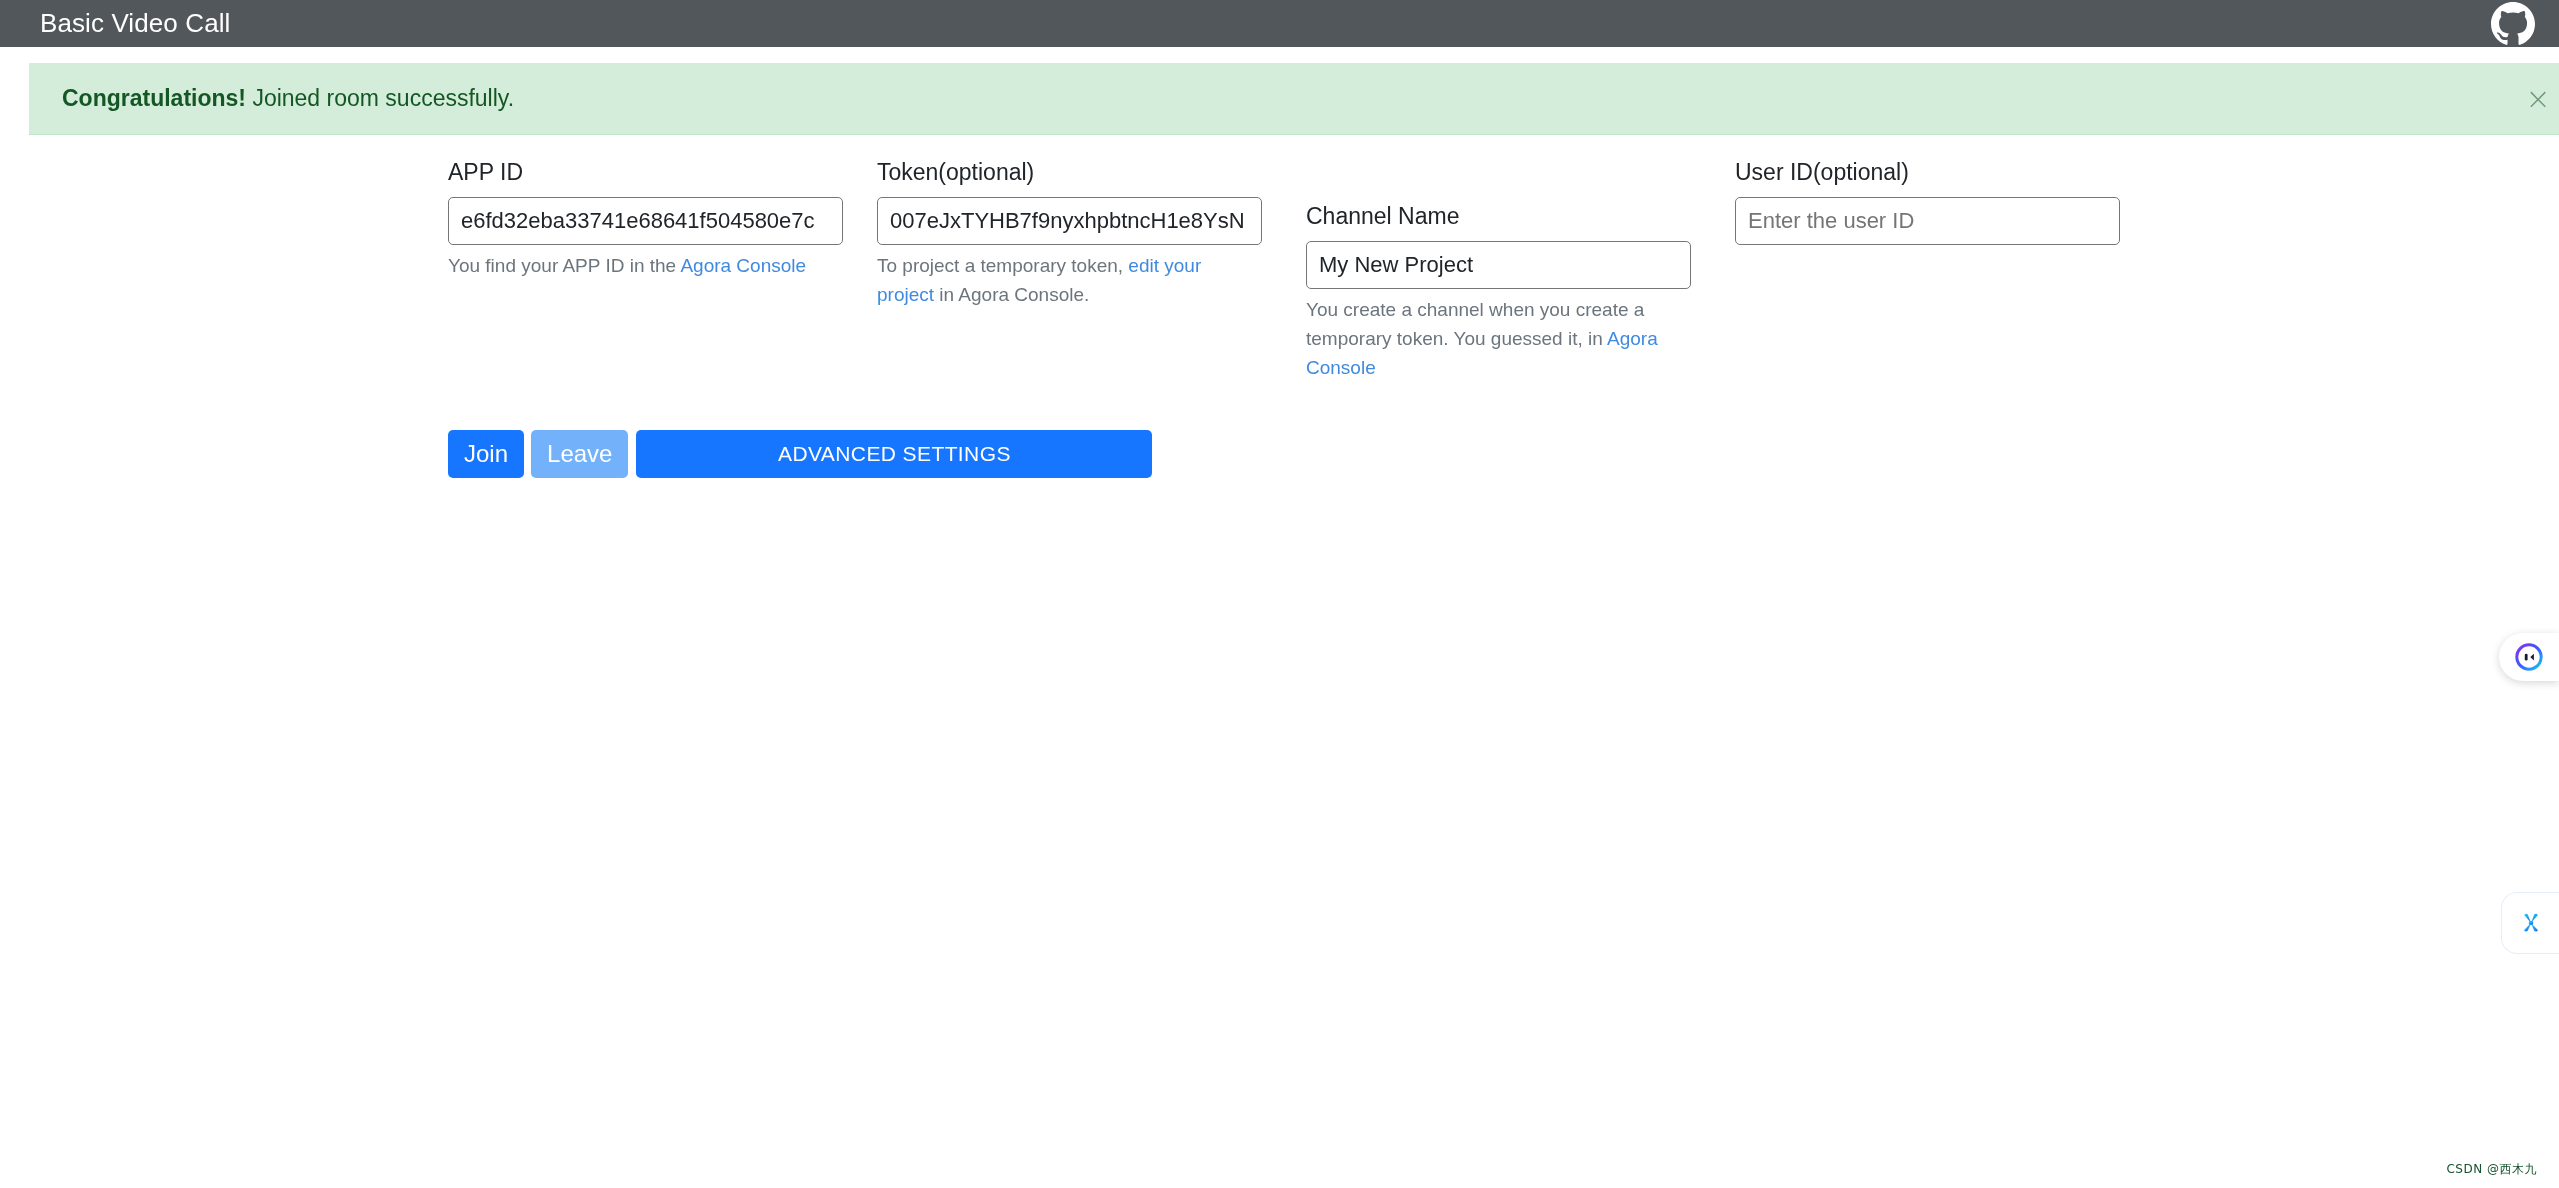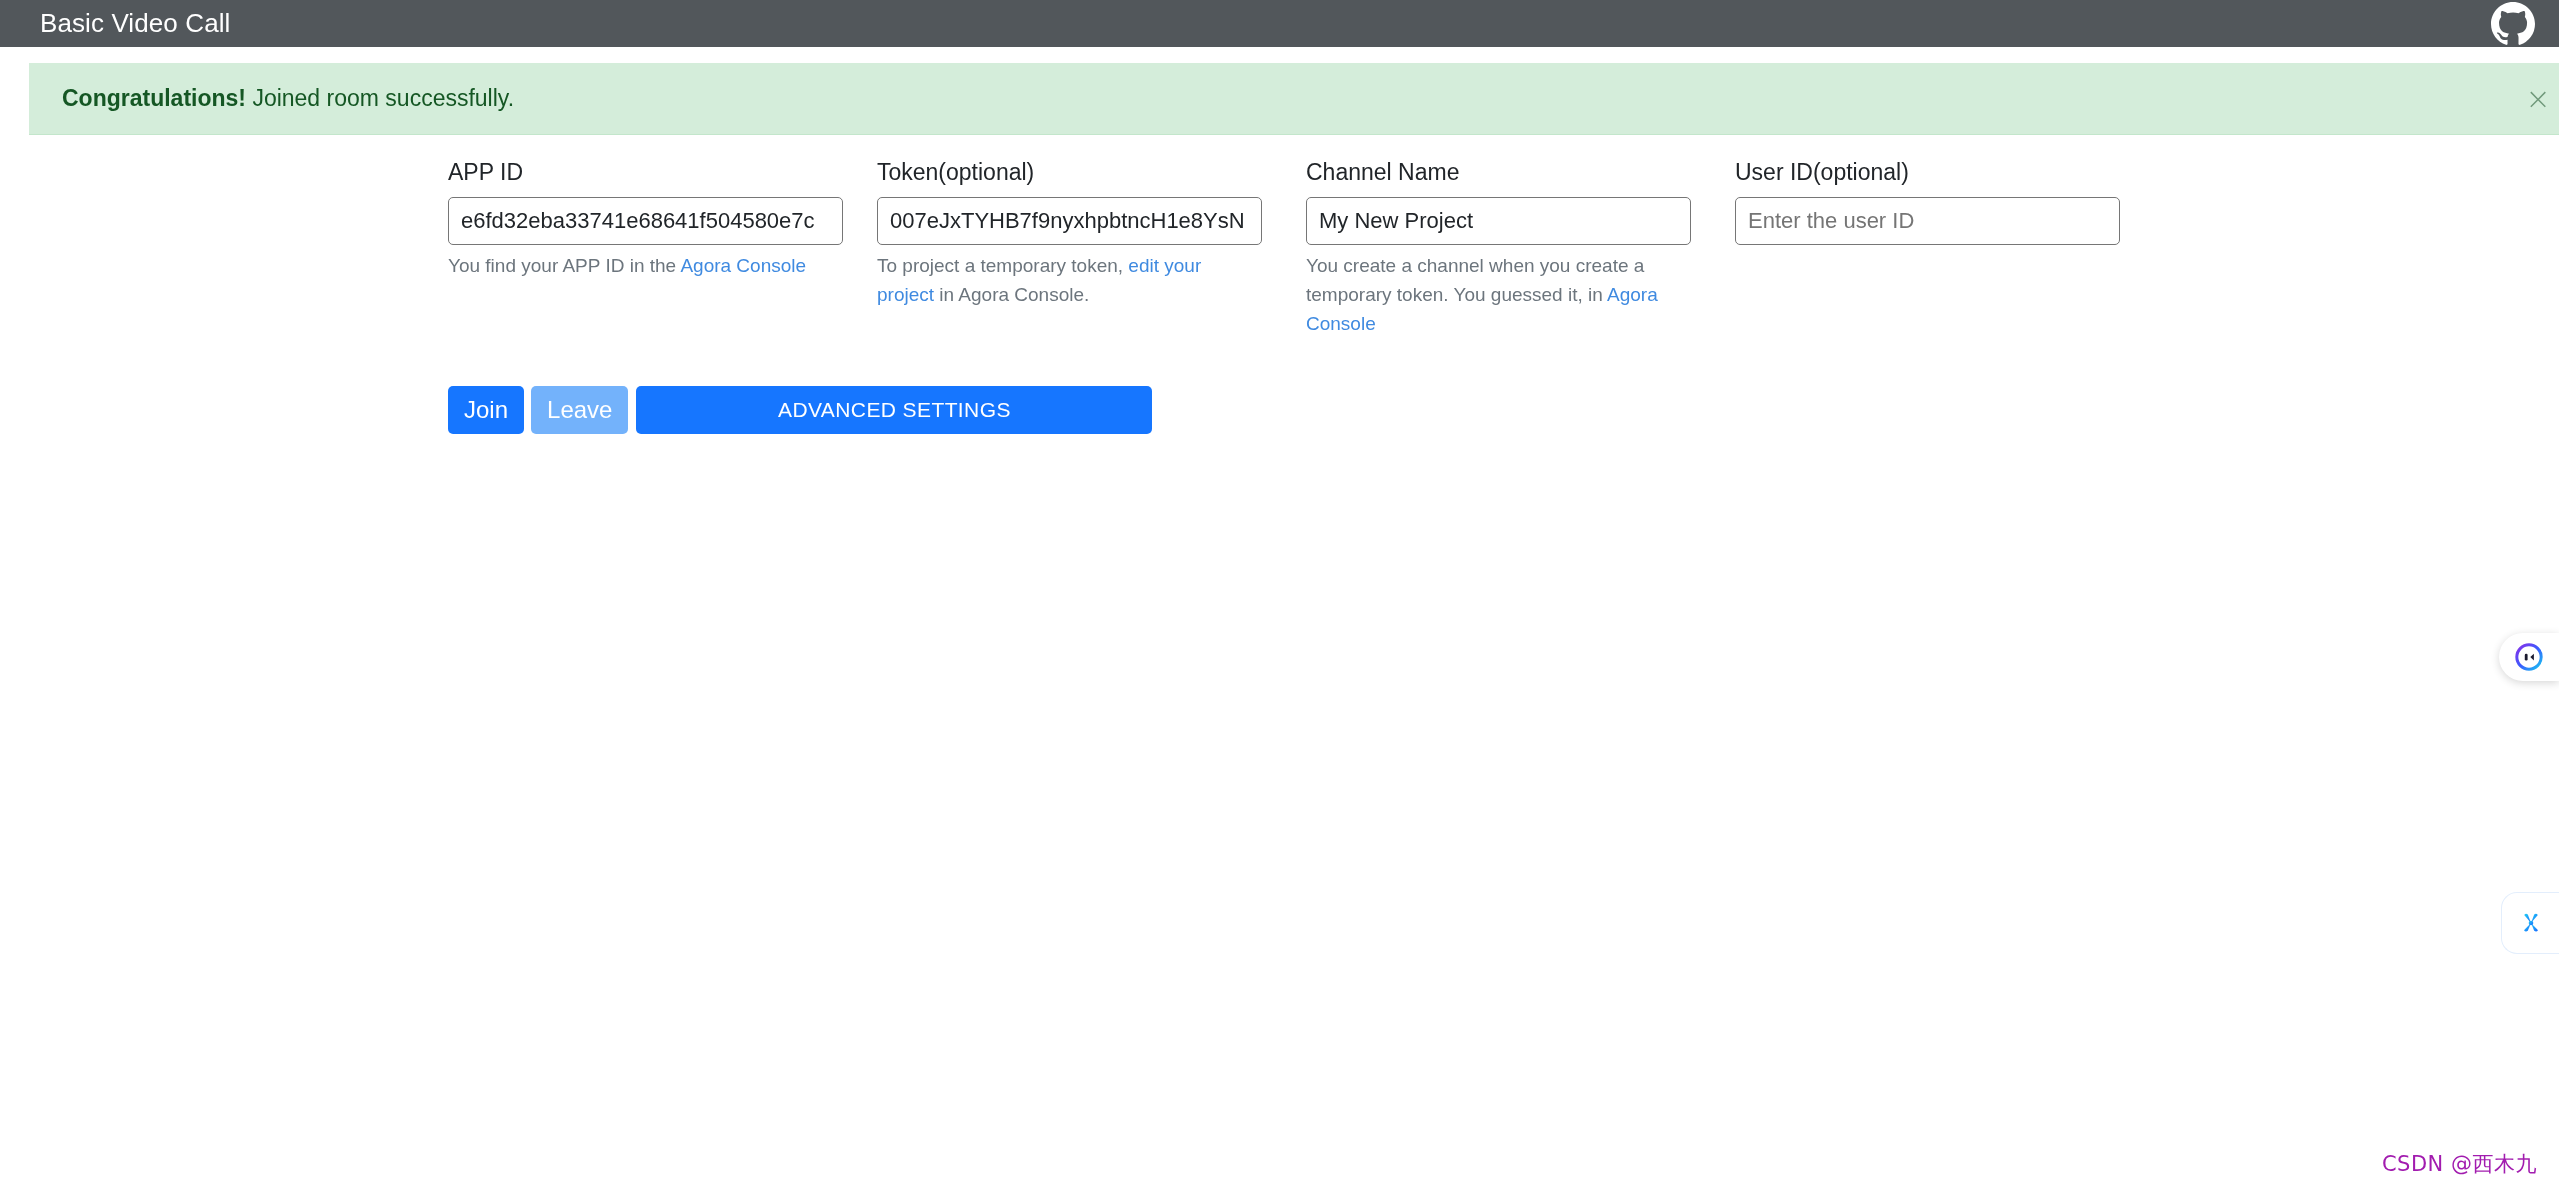--- a/index.html
+++ b/index.html
@@ -79,21 +79,21 @@
     left: 448px; top: 158px;
     width: 1700px;
   }
   .fields-row {
     display: flex;
     align-items: flex-start;
   }
   .field-col { flex: 0 0 auto; }
   .col-appid    { width: 395px; margin-right: 34px; }
   .col-token    { width: 385px; margin-right: 44px; }
-  .col-channel  { width: 385px; margin-right: 44px; }
+  .col-channel  { width: 385px; margin-right: 44px; margin-top: 44px; }
   .col-userid   { width: 385px; }
 
   .field-label {
     font-size: 23px;
     color: #212529;
     line-height: 1.3;
     margin-bottom: 9px;
     white-space: nowrap;
   }
   .field-input {
@@ -180,22 +180,22 @@
     display: flex;
     align-items: center;
     justify-content: center;
     cursor: pointer;
   }
 
   
   .watermark {
     position: absolute;
     right: 22px; bottom: 10px;
-    font-size: 21px;
-    color: #a21caf;
+    font-size: 12px;
+    color: #14532d;
     font-family: "DejaVu Sans", sans-serif;
     white-space: nowrap;
     letter-spacing: 0.5px;
   }
 </style>
 </head>
 <body>
 
 <div class="header">
   <div class="header-title">Basic Video Call</div>

